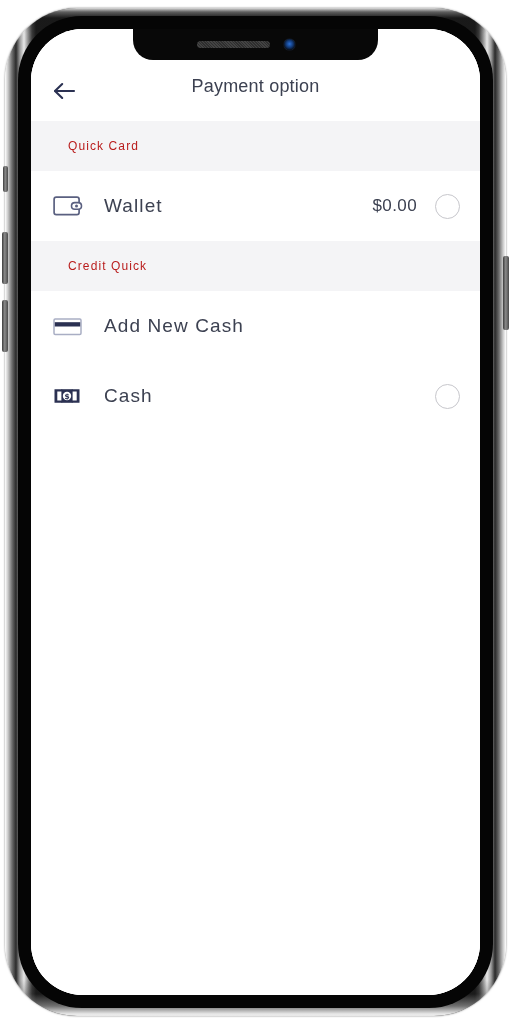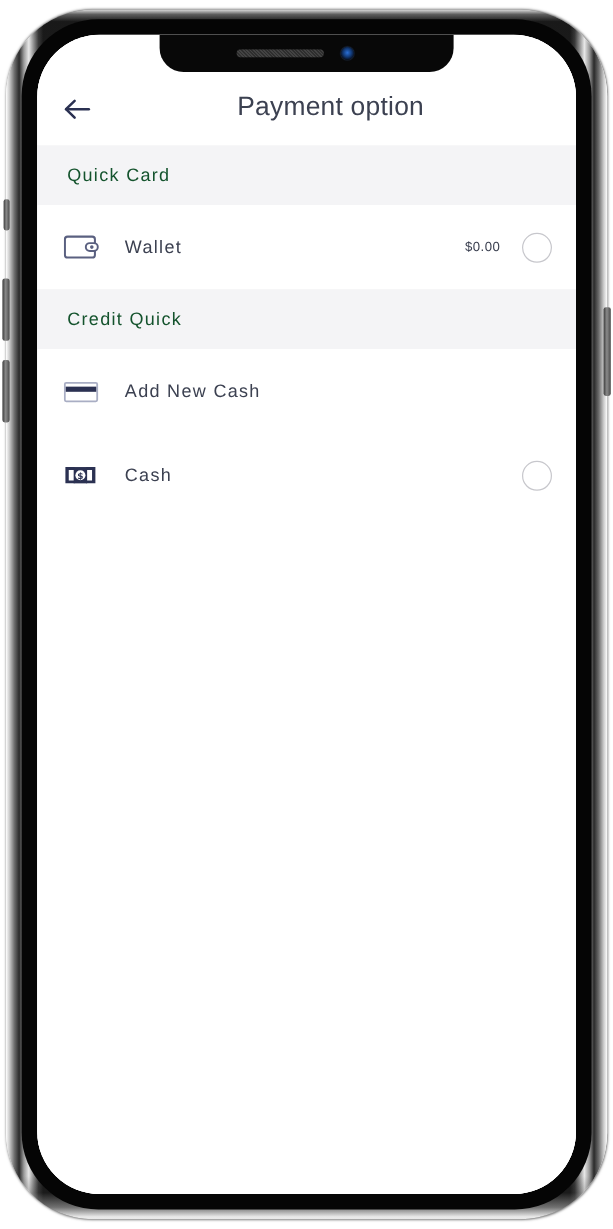--- a/index.html
+++ b/index.html
@@ -155,39 +155,39 @@
     background: none;
     border: none;
     padding: 0;
   }
   #page-title {
     position: absolute;
     left: 0;
     top: 47px;
     width: 449px;
     text-align: center;
-    font-size: 22px;
+    font-size: 18px;
     color: #3c4151;
     letter-spacing: 0.2px;
-    margin-left: 20px;
   }
 
   
   .section-header {
     height: 50px;
     background: #f4f4f6;
     display: flex;
     align-items: center;
     padding-left: 25px;
     box-sizing: border-box;
   }
   .section-header-label {
-    font-size: 15px;
-    color: #14532d;
+    font-size: 12px;
+    color: #b91c1c;
     letter-spacing: 1.1px;
+    margin-left: 12px;
   }
 
   
   .option-row {
     height: 70px;
     background: #ffffff;
     display: flex;
     align-items: center;
     padding: 0 20px 0 22px;
     box-sizing: border-box;
@@ -196,26 +196,26 @@
   .option-icon {
     width: 36px;
     flex: 0 0 36px;
     display: flex;
     align-items: center;
     justify-content: flex-start;
   }
   .option-label {
     margin-left: 15px;
     flex: 1 1 auto;
-    font-size: 15px;
+    font-size: 19px;
     color: #3c4151;
     letter-spacing: 1.1px;
   }
   .option-amount {
-    font-size: 11px;
+    font-size: 17px;
     color: #3c4151;
     letter-spacing: 0.4px;
     margin-right: 18px;
   }
   .radio {
     width: 25px;
     height: 25px;
     flex: 0 0 25px;
     border-radius: 50%;
     border: 1.4px solid #c7c7cc;

